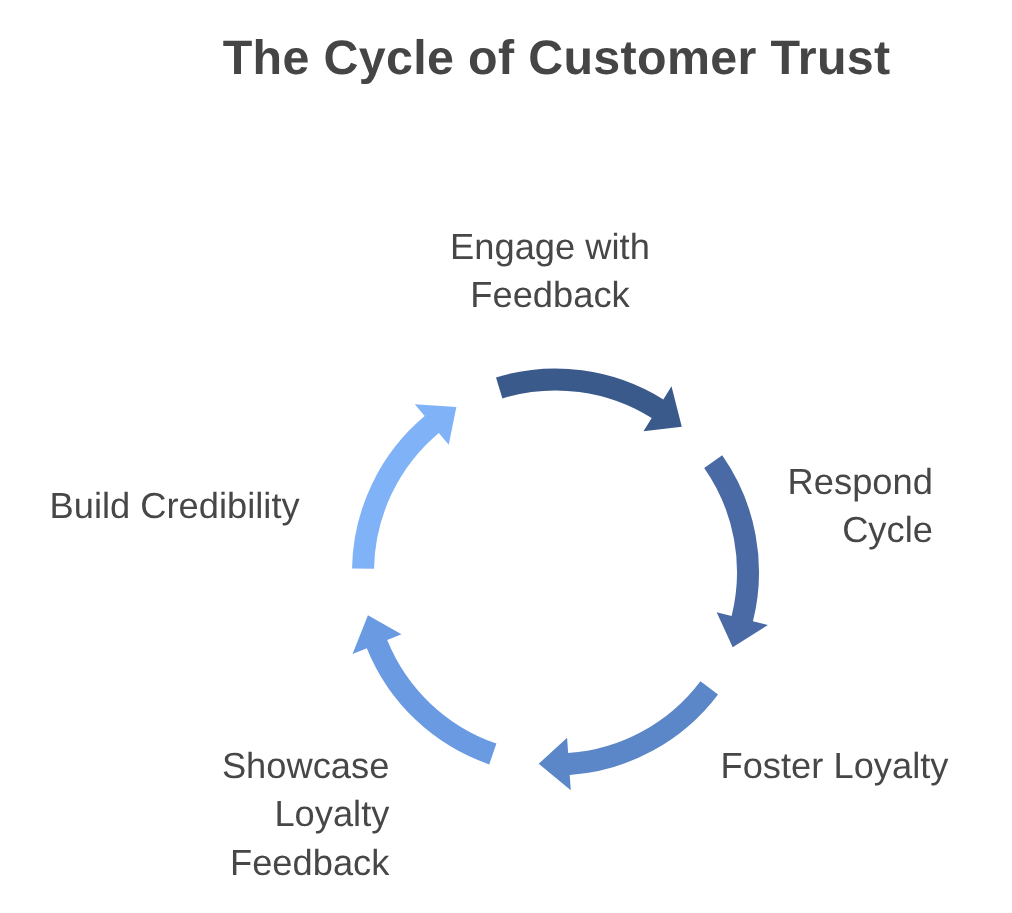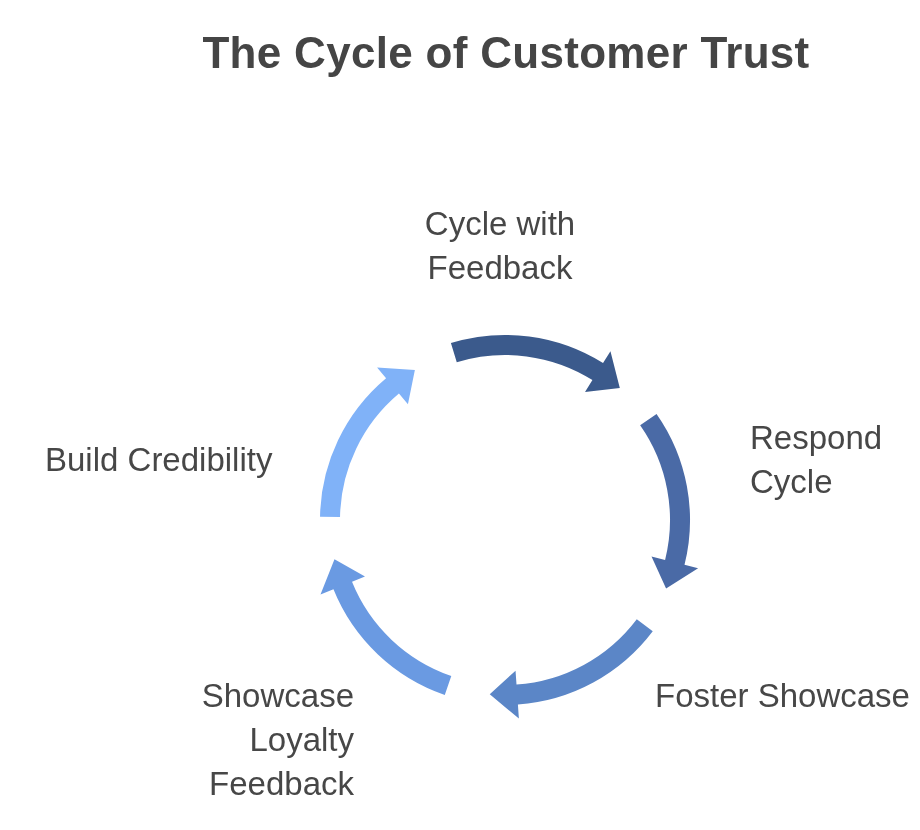--- a/index.html
+++ b/index.html
@@ -1,20 +1,20 @@
 <!DOCTYPE html>
 <html><head>
 <meta charset="utf-8">
 <style>
   html,body{margin:0;padding:0;background:#ffffff;}
   body{width:920px;height:830px;position:relative;overflow:hidden;font-family:"Liberation Sans",sans-serif;}
   .title{position:absolute;left:0;width:1012px;top:28px;text-align:center;font-weight:bold;font-size:44px;color:#454545;letter-spacing:0.3px;}
   .label{position:absolute;font-size:33px;color:#474747;line-height:44px;}
   .lbl-engage{left:380px;top:202px;width:240px;text-align:center;}
-  .lbl-respond{left:750px;top:416px;text-align:left;}
+  .lbl-respond{left:716px;top:416px;text-align:right;}
   .lbl-foster{left:655px;top:674px;text-align:left;white-space:nowrap;}
   .lbl-showcase{left:140px;top:674px;width:214px;text-align:right;}
   .lbl-build{left:45px;top:438px;white-space:nowrap;}
   svg.cycle{position:absolute;left:0;top:0;}
 </style>
 </head>
 <body>
 
 <div class="title">The Cycle of Customer Trust</div>
 
@@ -22,29 +22,29 @@
   <g id="arrows">
       <path d="M450.9112346262937,343.0836201468384 A185,185 0 0 1 603.0350638831429,363.11110221106117 L610.4539335824078,351.23842886487125 L619.8103300733387,387.9258234610149 L585.017808899214,391.9447374803797 L592.4366785984788,380.07206413418976 A165,165 0 0 0 456.75866872074846,362.2097152660991 Z" fill="#3B5A8C"></path>
       <path d="M656.5431281934634,413.8883592750565 A185,185 0 0 1 684.5047093610593,564.7555506859385 L698.0888495289233,568.1424572243338 L666.0883493541771,588.3779474856229 L651.5146546676755,556.5302062355498 L665.0987948355394,559.9171127739452 A165,165 0 0 0 640.1600873076836,425.3598880020774 Z" fill="#4A6AA6"></path>
       <path d="M652.7475693587492,631.3357792831289 A185,185 0 0 1 517.9049476426632,704.5493492980675 L518.881538275081,718.515246001705 L489.7477450191598,694.3340721660554 L515.5332275353629,670.6321715892334 L516.5098181677807,684.598068292871 A165,165 0 0 0 636.7748591578033,619.299478820088 Z" fill="#5B86C7"></path>
       <path d="M444.76989142542607,694.9209364858737 A185,185 0 0 1 333.47098690514434,589.3022197819438 L320.49041294120934,594.5467120897665 L334.4852386625838,559.3664345101763 L364.9952379604151,576.5655956058027 L352.01466399648007,581.8100879136255 A165,165 0 0 0 451.2812545145692,676.0105649738873 Z" fill="#6A9AE2"></path>
       <path d="M320.0281763960676,516.7713048091026 A185,185 0 0 1 386.0842922079902,378.2817780229891 L377.0852656723786,367.5571558193234 L414.86833689074047,369.9957223771304 L407.93907093733253,404.32728908903437 L398.94004440172097,393.60266688536865 A165,165 0 0 0 340.02513029919544,517.1203529378482 Z" fill="#80B2F8"></path>
     </g>
 </svg>
 
 <div class="label lbl-engage">
-  <div>Cycle with</div>
+  <div>Engage with</div>
   <div>Feedback</div>
 </div>
 <div class="label lbl-respond">
   <div>Respond</div>
   <div>Cycle</div>
 </div>
 <div class="label lbl-foster">
-  <div>Foster Showcase</div>
+  <div>Foster Loyalty</div>
 </div>
 <div class="label lbl-showcase">
   <div>Showcase</div>
   <div>Loyalty</div>
   <div>Feedback</div>
 </div>
 <div class="label lbl-build">
   <div>Build Credibility</div>
 </div>
 

